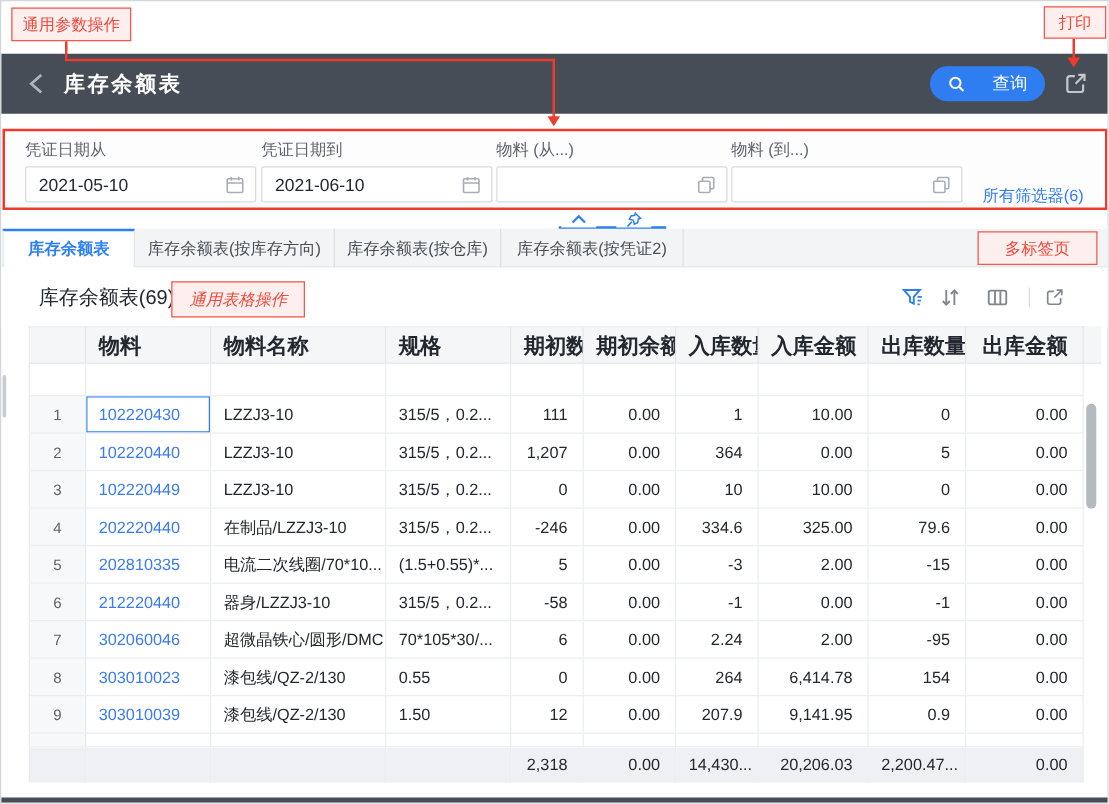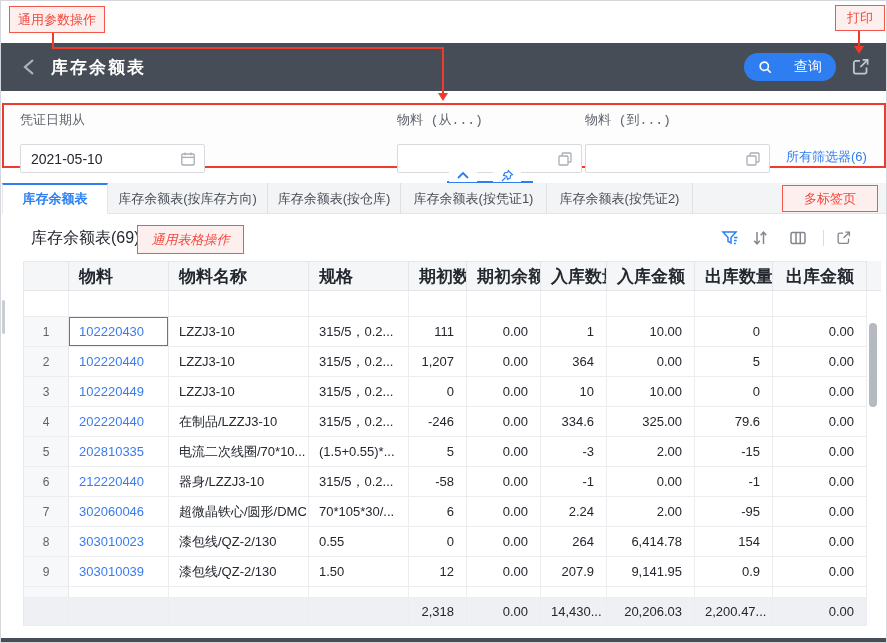--- a/index.html
+++ b/index.html
@@ -23,21 +23,21 @@
   .tb-title { color:#fff; font-size:17px; font-weight:600; letter-spacing:2px; margin-left:12px; }
   .query-btn { position:absolute; right:52px; top:10px; height:28px; padding:0 14px;
             background:#2e7ef2; border-radius:14px; color:#fff; font-size:14px;
             display:flex; align-items:center; gap:21px; cursor:pointer; }
   .tb-export { position:absolute; right:16px; top:13px; width:22px; height:22px; cursor:pointer; }
 
   
   .filter-zone { position:absolute; left:1px; top:102px; width:884px; height:65px;
             background:#fdfdfe; border:2px solid #ee3b2d; z-index:20; }
   .f-group { position:absolute; top:6px; }
-  .f-label { font-size:13px; color:#5f646c; margin-bottom:15px;font-family:Liberation Mono, monospace; }
+  .f-label { font-size:13px; color:#5f646c; margin-bottom:4px; }
   .f-input { width:185px; height:29px; background:#fff; border:1px solid #d8dade;
             border-radius:2px; display:flex; align-items:center; padding:0 8px 0 10px; }
   .f-val { flex:1; font-size:14px; color:#23272e; }
   .all-filters { position:absolute; left:782px; top:43px; font-size:13px;
             color:#2e7ef2; cursor:pointer; }
 
   
   .ctl-underline { position:absolute; left:446px; top:180px; width:86px; height:2px;
             background:#2d7ff0; z-index:21; }
   .ctl-btn { position:absolute; top:168px; width:28px; height:13px; display:flex;
@@ -123,20 +123,34 @@
       </svg>
     </span>
   </div>
 
   <div class="filter-zone">
     <span class="all-filters">所有筛选器(6)</span>
   <div class="f-group" style="left: 16px;">
         <div class="f-label">凭证日期从</div>
         <div class="f-input">
           <span class="f-val">2021-05-10</span>
+          <span>
+            <svg width="16" height="16" viewBox="0 0 16 16">
+              <rect x="1.8" y="3" width="12.4" height="11" rx="1" fill="none" stroke="#a9aeb6" stroke-width="1.3"></rect>
+              <line x1="1.8" y1="6.4" x2="14.2" y2="6.4" stroke="#a9aeb6" stroke-width="1.3"></line>
+              <line x1="5" y1="1.5" x2="5" y2="4.3" stroke="#a9aeb6" stroke-width="1.3"></line>
+              <line x1="11" y1="1.5" x2="11" y2="4.3" stroke="#a9aeb6" stroke-width="1.3"></line>
+            </svg>
+          </span>
+        </div>
+      </div>
+      <div class="f-group" style="left: 205px;">
+        <div class="f-label">凭证日期到</div>
+        <div class="f-input">
+          <span class="f-val">2021-06-10</span>
           <span>
             <svg width="16" height="16" viewBox="0 0 16 16">
               <rect x="1.8" y="3" width="12.4" height="11" rx="1" fill="none" stroke="#a9aeb6" stroke-width="1.3"></rect>
               <line x1="1.8" y1="6.4" x2="14.2" y2="6.4" stroke="#a9aeb6" stroke-width="1.3"></line>
               <line x1="5" y1="1.5" x2="5" y2="4.3" stroke="#a9aeb6" stroke-width="1.3"></line>
               <line x1="11" y1="1.5" x2="11" y2="4.3" stroke="#a9aeb6" stroke-width="1.3"></line>
             </svg>
           </span>
         </div>
       </div>
@@ -176,21 +190,20 @@
       <path d="M9.5 1.8l4.7 4.7-2 .5-.6 3.4-3 1.5-1-3.6-3.6-1 1.5-3 3.4-.6z" fill="none" stroke="#2d7ff0" stroke-width="1.4"></path>
       <line x1="6.3" y1="9.7" x2="2.2" y2="13.8" stroke="#2d7ff0" stroke-width="1.4"></line>
     </svg>
   </div>
   <div class="ctl-underline"></div>
 
   <div class="tabstrip">
       <div class="tab active" style="width: 106px;">库存余额表</div>
       <div class="tab" style="width: 160px;">库存余额表(按库存方向)</div>
       <div class="tab" style="width: 133px;">库存余额表(按仓库)</div>
-      <div class="tab" style="width: 146px;">库存余额表(按凭证1)</div>
       <div class="tab" style="width: 146px; text-align: right;">库存余额表(按凭证2)</div>
     </div>
   <div class="red-box" style="left:781px; top:184px; width:96px; height:27px;">多标签页</div>
 
   <div class="toolbar">
     <span class="tbl-title">库存余额表(69)</span>
     <div class="red-box" style="left:136px; top:11px; width:107px; height:29px;font-style:italic;">通用表格操作</div>
     <span class="icon-btn" style="left:720px;">
       <svg width="18" height="18" viewBox="0 0 18 18">
         <path d="M2 3h13l-5 5.5V14l-3-1.6V8.5z" fill="none" stroke="#2d7ff0" stroke-width="1.5"></path>

